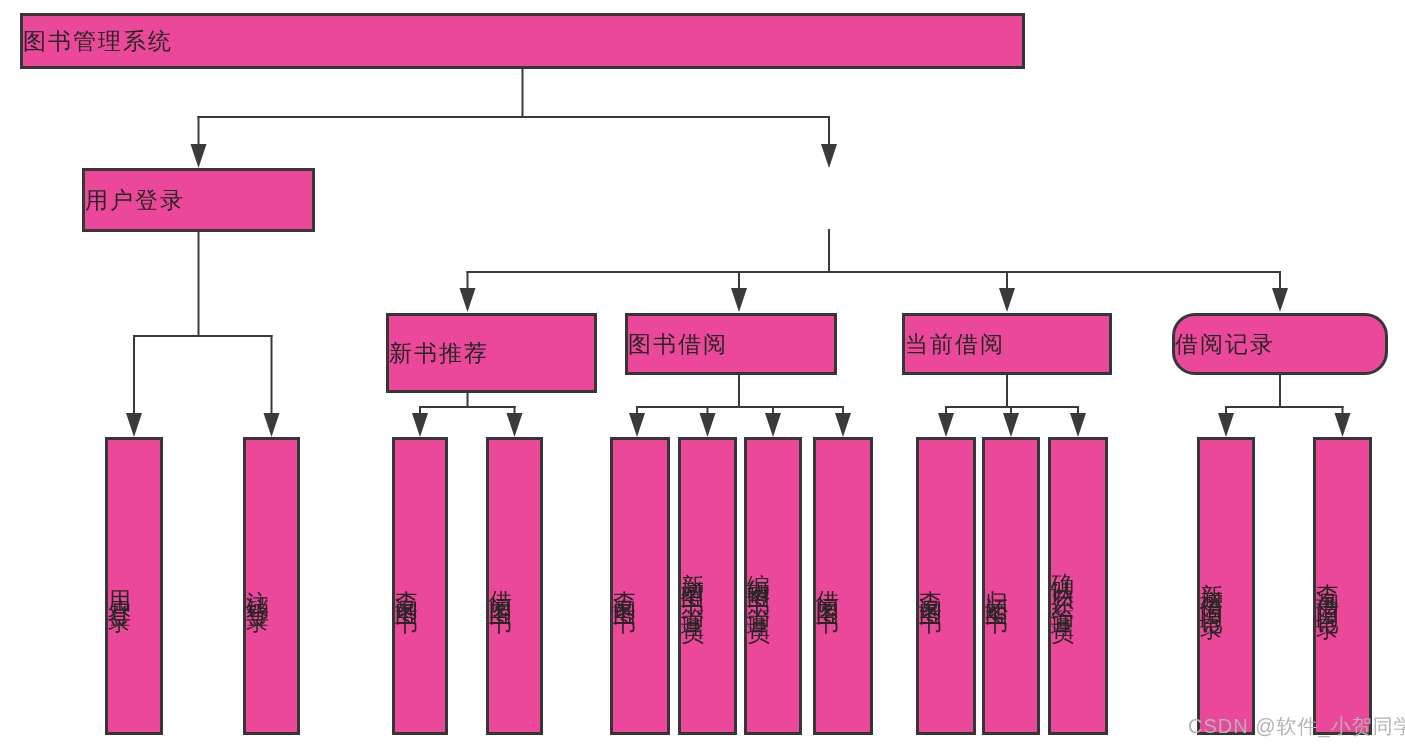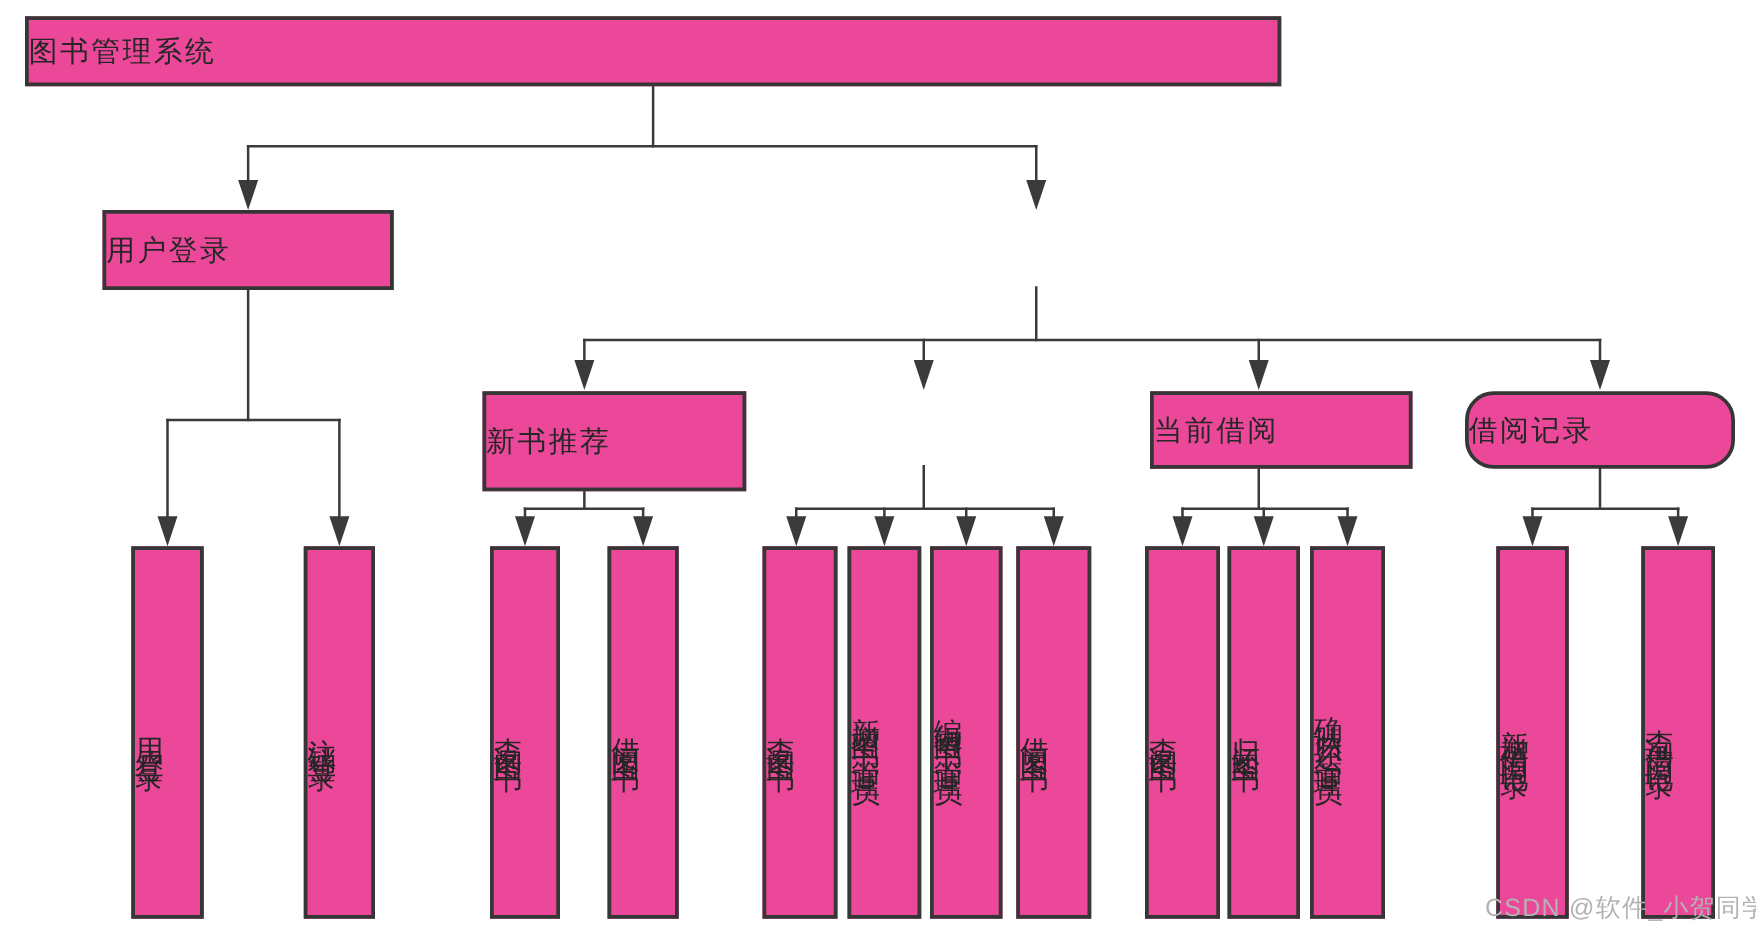--- a/index.html
+++ b/index.html
@@ -21,21 +21,21 @@
   .watermark{
     position:absolute;left:1188px;top:713px;z-index:3;
     font-size:20px;letter-spacing:1px;color:#b3b3b3;white-space:nowrap;
   }
   
   .n-root{left:20px;top:13px;width:1005px;height:56px;}
   .n-l2a{left:82px;top:168px;width:233px;height:64px;}
   .n-l2b{left:711px;top:168px;width:236px;height:64px;}
   .n-l3a{left:362px;top:313px;width:211px;height:80px;margin-left:24px;}
   .n-l3b{left:625px;top:313px;width:212px;height:62px;}
-  .n-l3c{left:902px;top:313px;width:210px;height:62px;margin-left:18px;}
+  .n-l3c{left:902px;top:313px;width:210px;height:62px;}
   .n-l3d{left:1172px;top:313px;width:216px;height:62px;border-radius:23px;}
   .leaf{top:437px;height:298px;}
   .n-a1{left:105px;width:58px;}
   .n-a2{left:243px;width:57px;}
   .n-b1{left:392px;width:56px;}
   .n-b2{left:486px;width:57px;}
   .n-c1{left:610px;width:60px;}
   .n-c2{left:678px;width:59px;}
   .n-c3{left:744px;width:58px;}
   .n-c4{left:813px;width:60px;}
@@ -120,20 +120,23 @@
     <span>图书管理系统</span>
   </div>
 
   <div class="box hbox n-l2a">
     <span>用户登录</span>
   </div>
 
   <div class="box hbox n-l3a">
     <span>新书推荐</span>
   </div>
+  <div class="box hbox n-l3b">
+    <span>图书借阅</span>
+  </div>
   <div class="box hbox n-l3c">
     <span>当前借阅</span>
   </div>
   <div class="box hbox n-l3d">
     <span>借阅记录</span>
   </div>
 
   <div class="box vbox leaf n-a1">
     <span class="vlabel">用户登录</span>
   </div>

